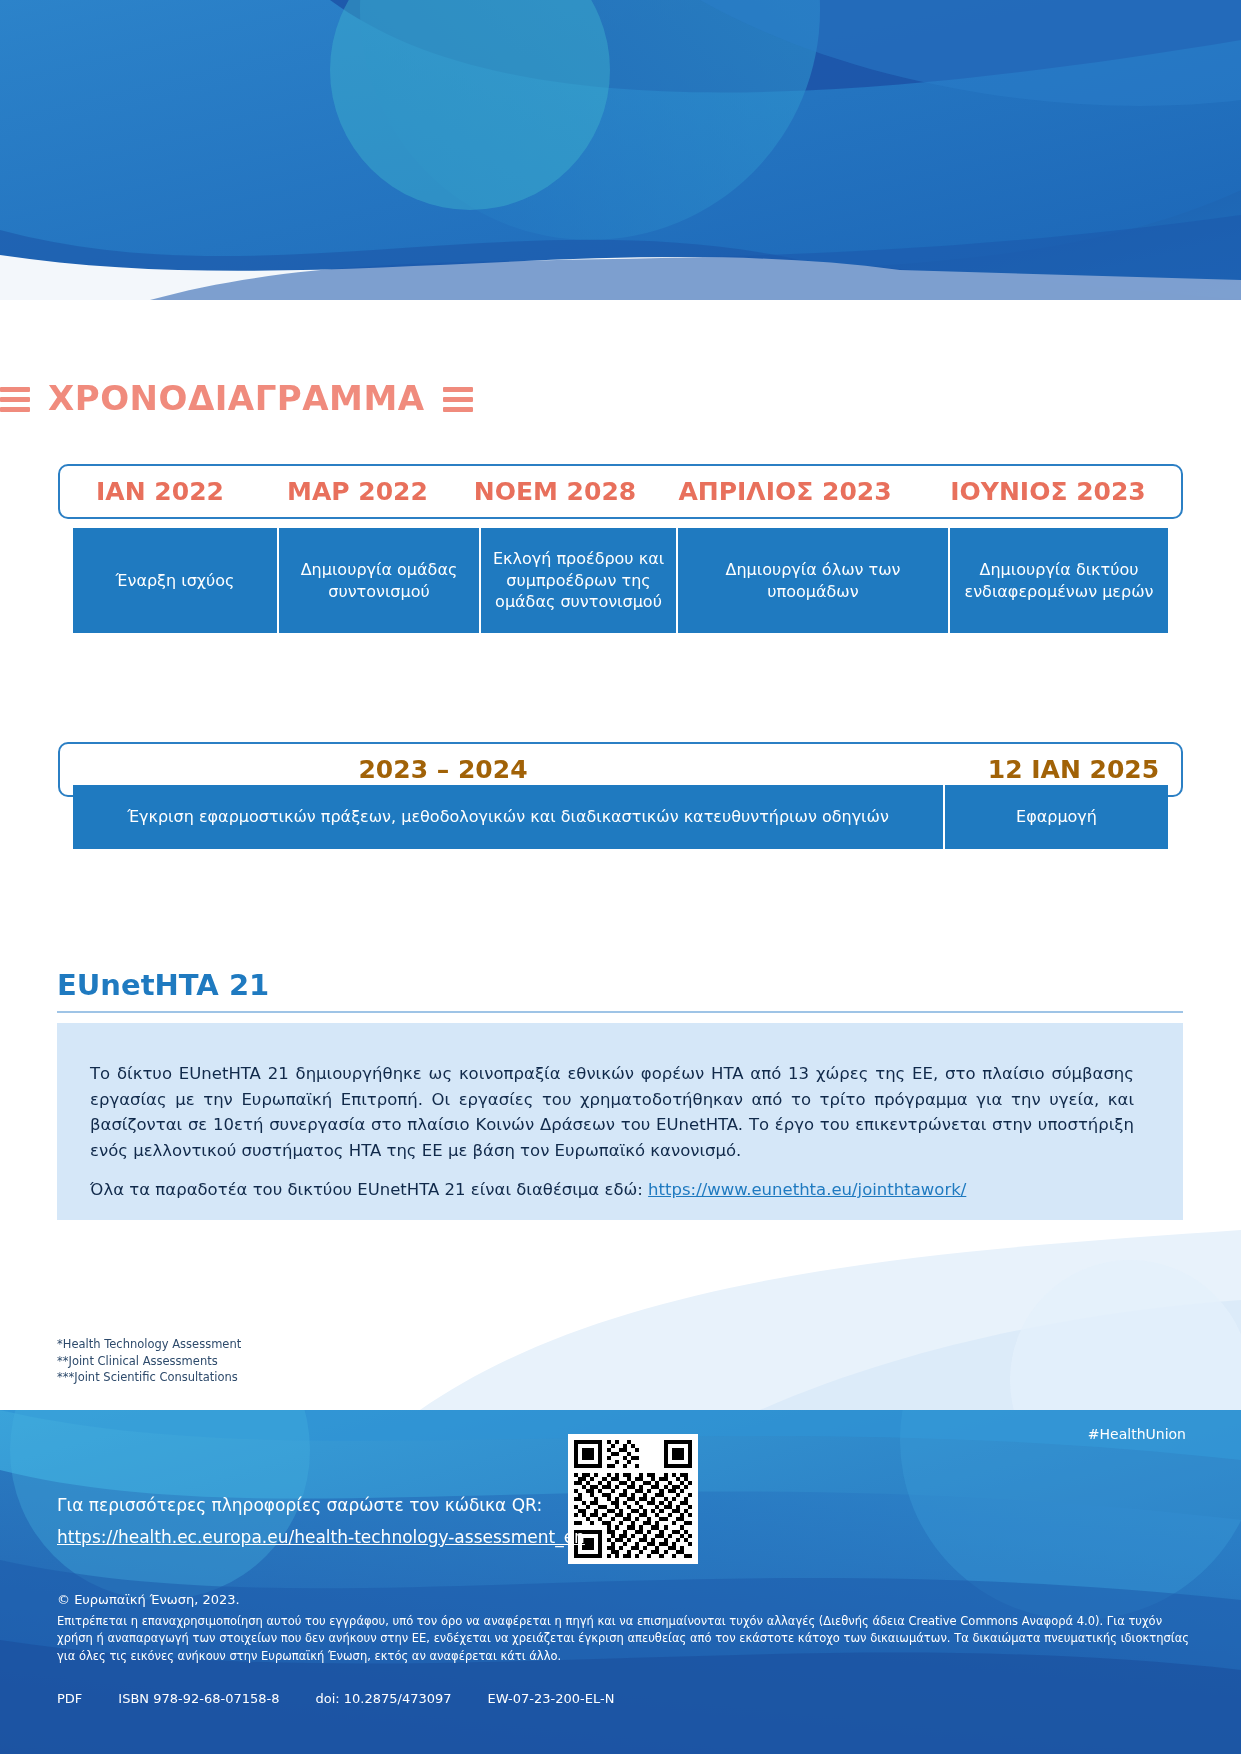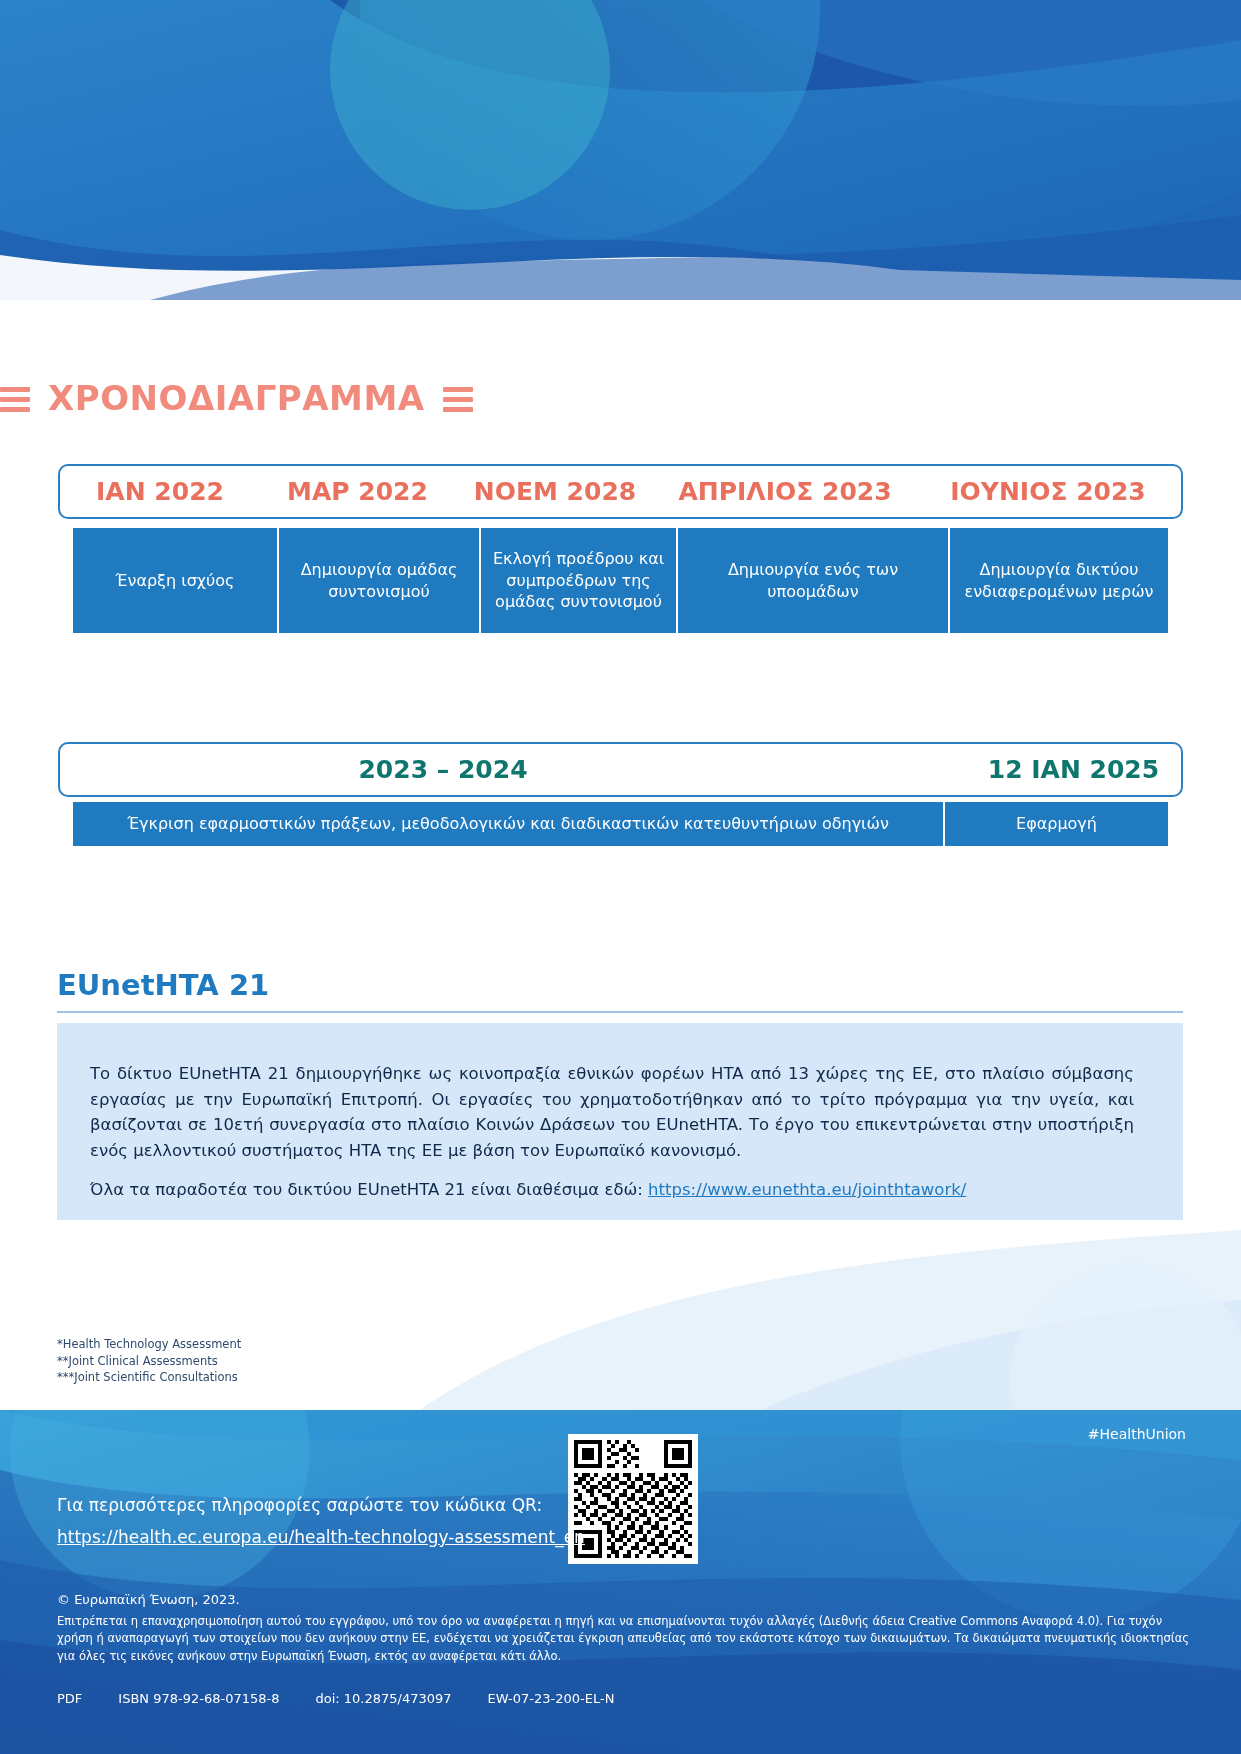--- a/index.html
+++ b/index.html
@@ -115,29 +115,29 @@
     box-sizing: border-box;
     display: flex;
     background: #ffffff;
   }
   .tl2-head .cell {
     display: flex;
     align-items: center;
     justify-content: center;
     font-size: 25px;
     font-weight: bold;
-    color: #0f766e;
+    color: #a16207;
     white-space: nowrap;
   }
   .tl2-body {
     position: absolute;
-    top: 802px;
+    top: 785px;
     left: 73px;
     width: 1095px;
-    height: 44px;
+    height: 64px;
     display: flex;
   }
   .tl2-body .cell {
     background: #1f7ac0;
     color: #ffffff;
     font-size: 16px;
     line-height: 1.35;
     display: flex;
     align-items: center;
     justify-content: center;
@@ -335,21 +335,21 @@
   <div class="cell" style="flex:0 0 195px">ΜΑΡ 2022</div>
   <div class="cell" style="flex:0 0 200px">ΝΟΕΜ 2028</div>
   <div class="cell" style="flex:0 0 260px">ΑΠΡΙΛΙΟΣ 2023</div>
   <div class="cell" style="flex:1 1 auto">ΙΟΥΝΙΟΣ 2023</div>
 </div>
 
 <div class="tl1-body">
   <div class="cell" style="flex:0 0 206px">Έναρξη ισχύος</div>
   <div class="cell" style="flex:0 0 202px">Δημιουργία ομάδας συντονισμού</div>
   <div class="cell" style="flex:0 0 197px">Εκλογή προέδρου και συμπροέδρων της ομάδας συντονισμού</div>
-  <div class="cell" style="flex:0 0 272px">Δημιουργία ενός των υποομάδων</div>
+  <div class="cell" style="flex:0 0 272px">Δημιουργία όλων των υποομάδων</div>
   <div class="cell" style="flex:1 1 auto">Δημιουργία δικτύου ενδιαφερομένων μερών</div>
 </div>
 
 <div class="tl2-head">
   <div class="cell" style="flex:1 1 auto; justify-content:center; padding-right:140px;">2023 – 2024</div>
   <div class="cell" style="flex:0 0 215px">12 ΙΑΝ 2025</div>
 </div>
 
 <div class="tl2-body">
   <div class="cell" style="flex:0 0 872px">Έγκριση εφαρμοστικών πράξεων, μεθοδολογικών και διαδικαστικών κατευθυντήριων οδηγιών</div>

